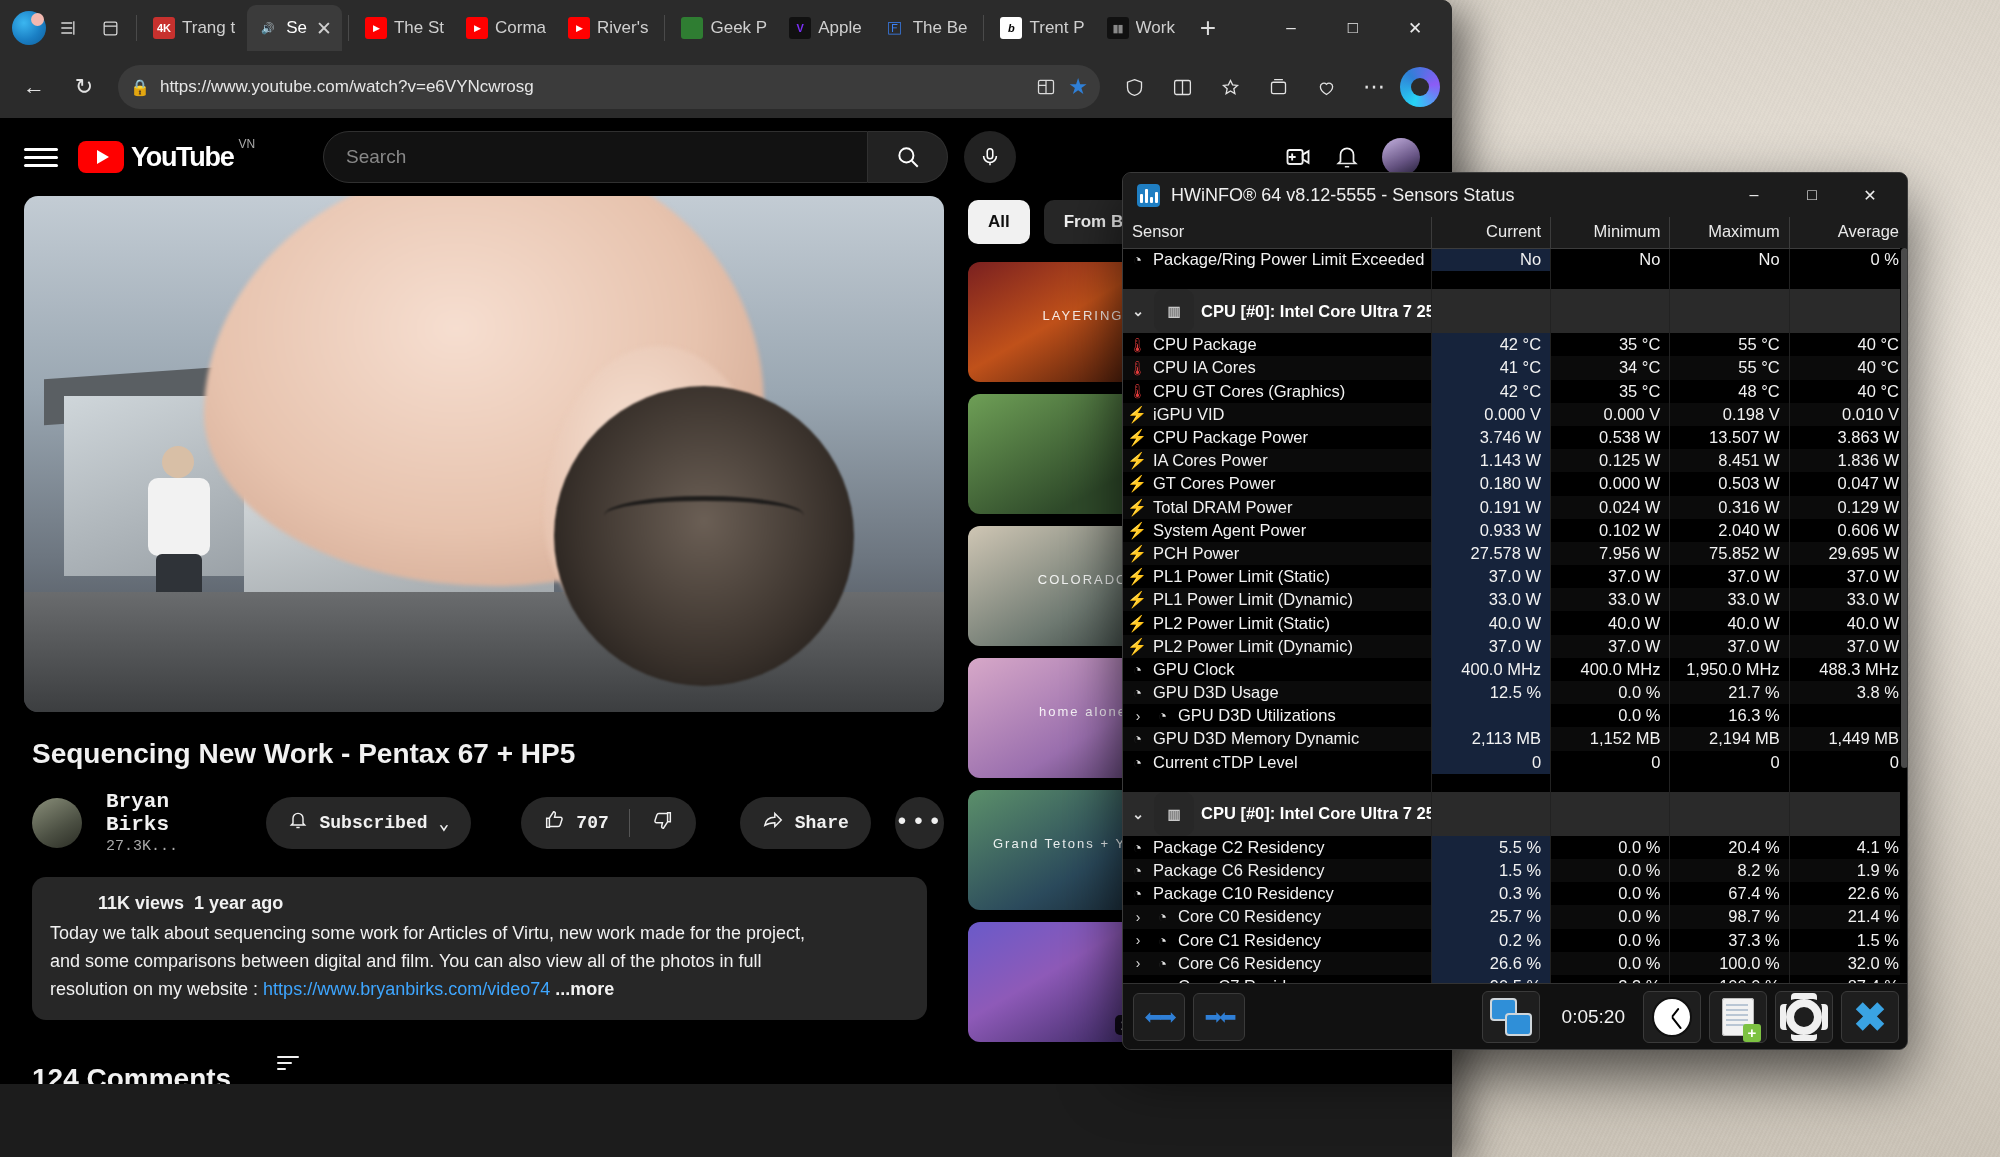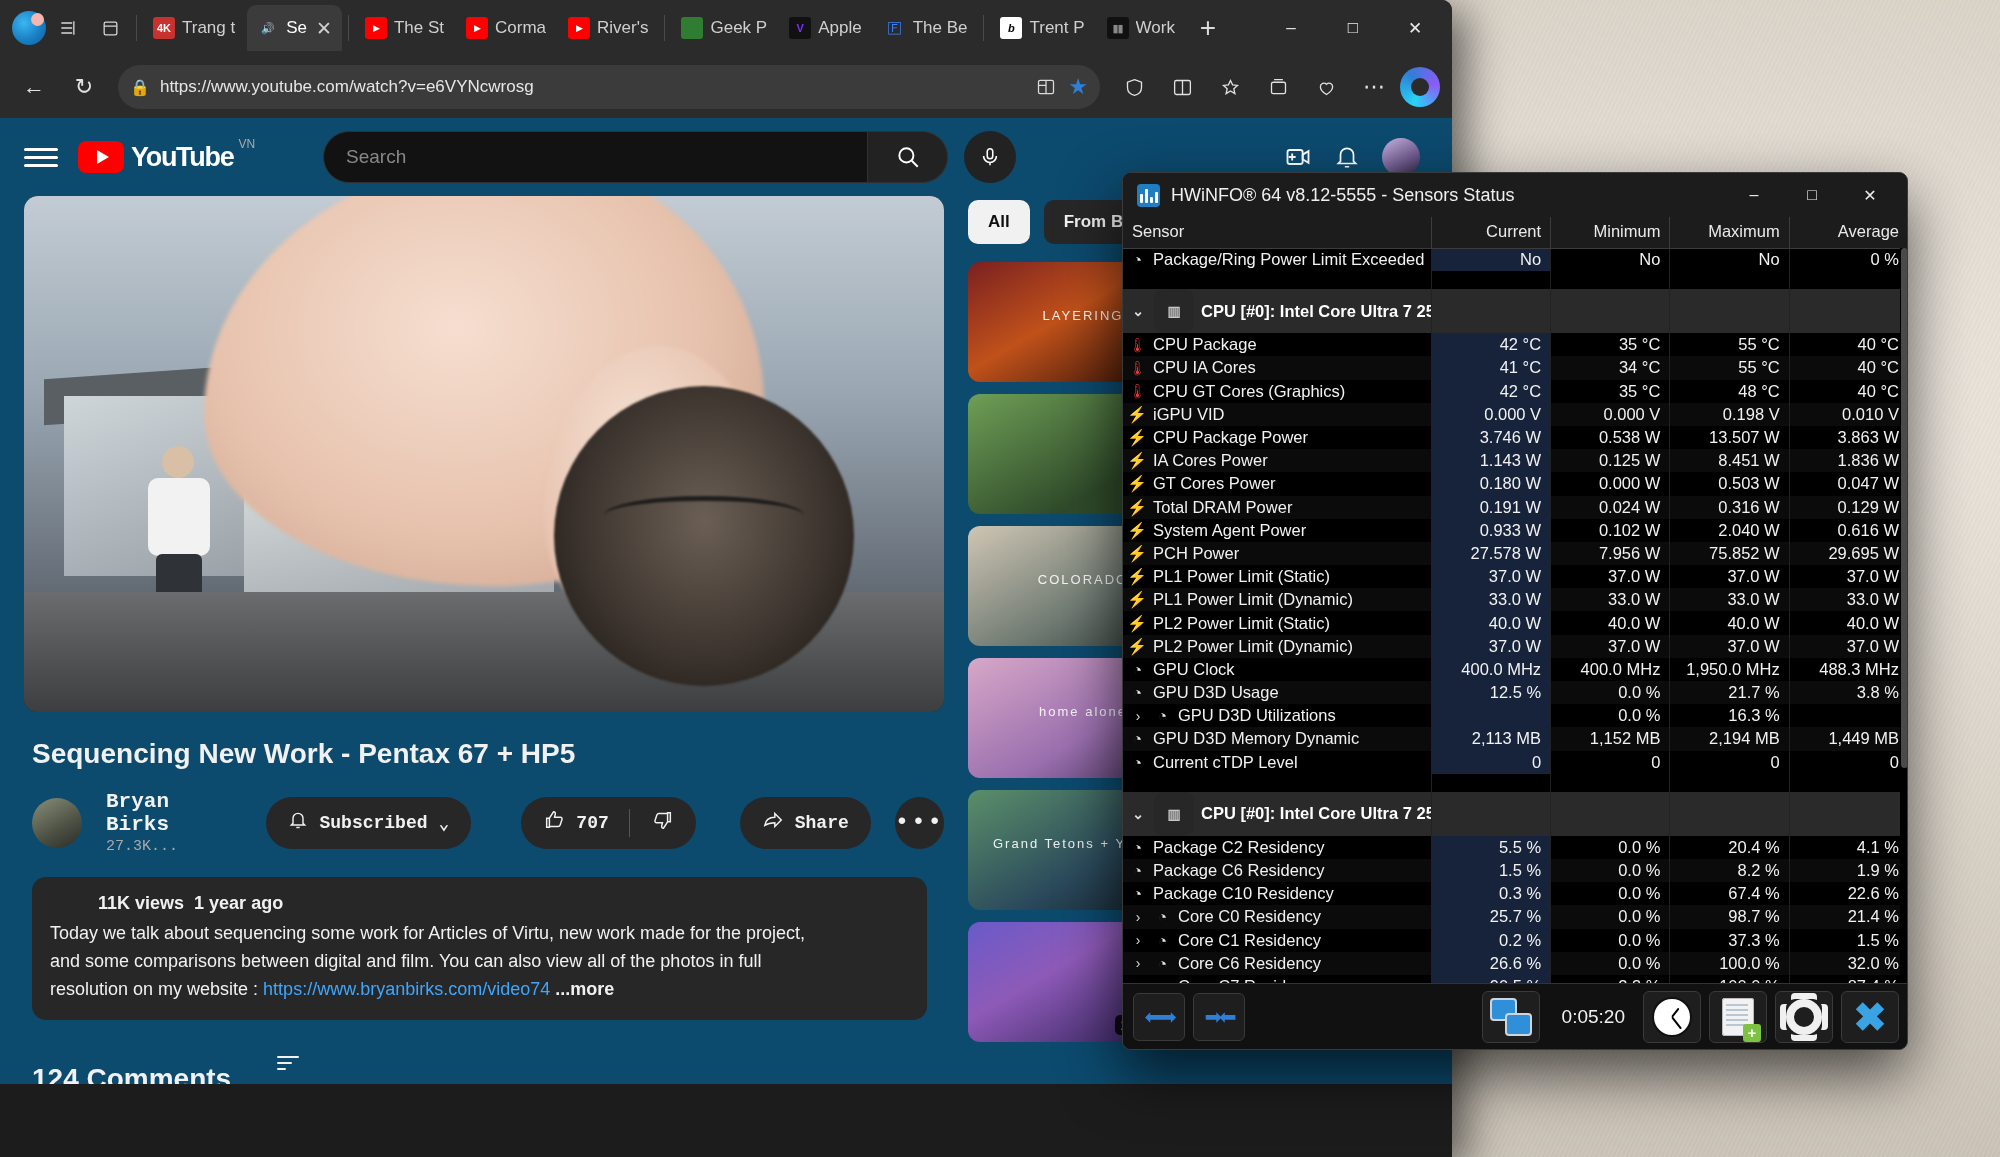--- a/index.html
+++ b/index.html
@@ -91,21 +91,21 @@
   .star { color:#2f7fd6; font-size:22px;}
   .nav-right { display:flex; align-items:center; gap:4px;}
   .copilot {
     width:40px;height:40px;border-radius:50%;
     background:conic-gradient(from 200deg,#27d3f5,#2f7fd6,#8b5cf6,#27d3f5);
     display:flex;align-items:center;justify-content:center;flex:none;
   }
   .copilot i{ width:18px;height:18px;border-radius:50%;background:#2b2b2b;display:block;}
 
   
-  .ytpage { position:absolute; left:0; top:118px; width:1452px; height:966px; background:#0c4a6e; overflow:hidden;}
+  .ytpage { position:absolute; left:0; top:118px; width:1452px; height:966px; background:#000000; overflow:hidden;}
   .ytmast { height: 78px; display:flex; align-items:center; padding: 0 24px; gap: 20px;}
   .burger { width:34px;height:34px;display:flex;flex-direction:column;justify-content:center;gap:5px;cursor:pointer;flex:none;}
   .burger span{display:block;height:3px;background:#fff;border-radius:2px;}
   .ytlogo { display:flex; align-items:flex-start; gap:7px; flex:none;}
   .ytplay { width:46px;height:32px;background:#ff0000;border-radius:8px;display:flex;align-items:center;justify-content:center;}
   .ytplay::after{content:""; border-left:12px solid #fff;border-top:7px solid transparent;border-bottom:7px solid transparent;margin-left:3px;}
   .ytword { color:#fff; font-size:27px; font-weight:700; letter-spacing:-1.3px; line-height:32px;}
   .ytcc { color:#aaa; font-size:12px; margin-top:-4px; margin-left:-2px;}
   .searchwrap { display:flex; align-items:center; margin-left: 48px; }
   .searchbox {
@@ -769,21 +769,21 @@
             <tr class="rowA">
               <td class="c0">
                 <span class="lbl">
                   <span class="ico pow">⚡</span>
                   <span>System Agent Power</span>
                 </span>
               </td>
               <td class="cur">0.933 W</td>
               <td>0.102 W</td>
               <td>2.040 W</td>
-              <td>0.616 W</td>
+              <td>0.606 W</td>
             </tr>
             <tr class="rowB">
               <td class="c0">
                 <span class="lbl">
                   <span class="ico pow">⚡</span>
                   <span>PCH Power</span>
                 </span>
               </td>
               <td class="cur">27.578 W</td>
               <td>7.956 W</td>

